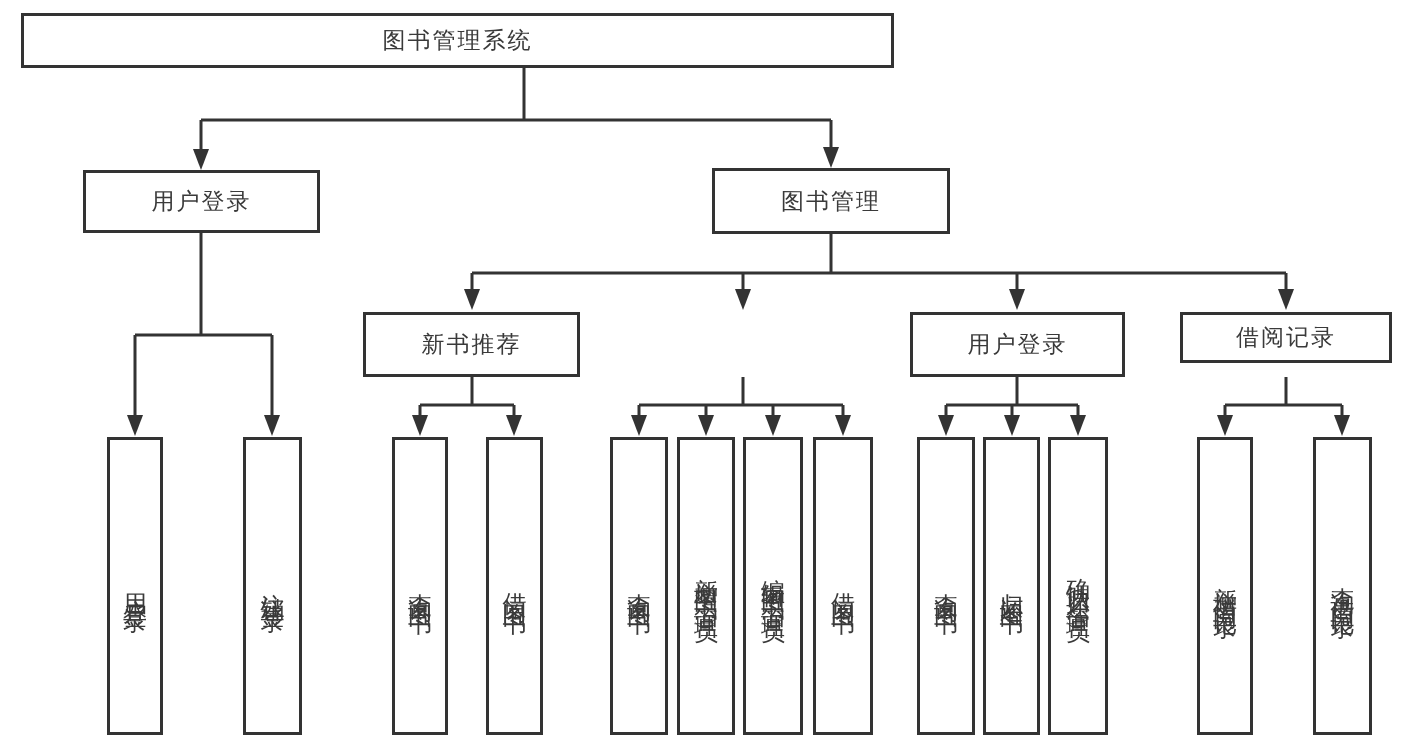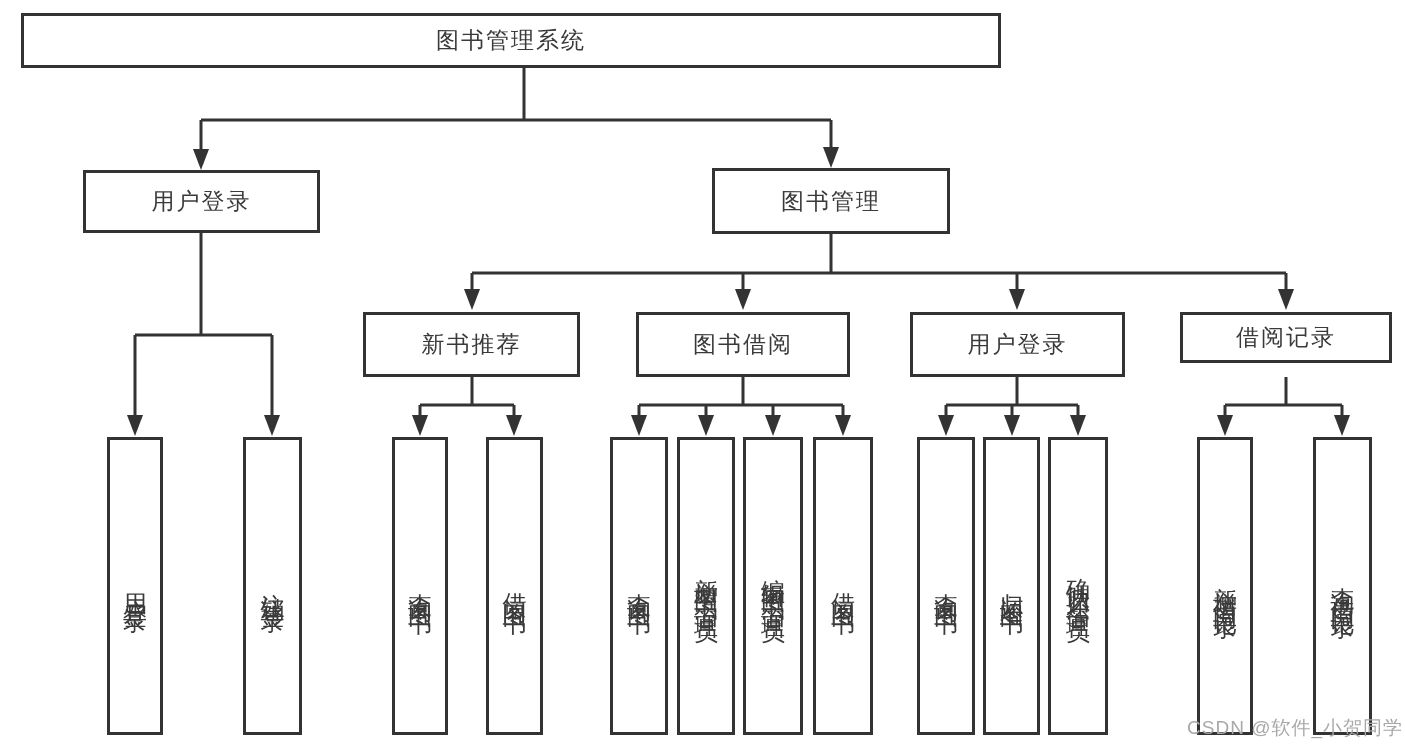--- a/index.html
+++ b/index.html
@@ -102,36 +102,33 @@
       <polygon points="765,415 781,415 773,436"></polygon>
       <polygon points="835,415 851,415 843,436"></polygon>
       <polygon points="938,415 954,415 946,436"></polygon>
       <polygon points="1004,415 1020,415 1012,436"></polygon>
       <polygon points="1070,415 1086,415 1078,436"></polygon>
       <polygon points="1217,415 1233,415 1225,436"></polygon>
       <polygon points="1334,415 1350,415 1342,436"></polygon>
     </g>
   </svg>
 
-  <div class="box" style="left:21px;top:13px;width:980px;height:55px">
+  <div class="box" style="left:21px;top:13px;width:873px;height:55px">
     <span class="hlabel">图书管理系统</span>
   </div>
 
   <div class="box" style="left:83px;top:170px;width:237px;height:63px">
     <span class="hlabel">用户登录</span>
   </div>
   <div class="box" style="left:363px;top:312px;width:217px;height:65px">
     <span class="hlabel">新书推荐</span>
   </div>
 
   <div class="box" style="left:712px;top:168px;width:238px;height:66px">
     <span class="hlabel">图书管理</span>
-  </div>
-  <div class="box" style="left:636px;top:312px;width:214px;height:65px">
-    <span class="hlabel">图书借阅</span>
   </div>
   <div class="box" style="left:910px;top:312px;width:215px;height:65px">
     <span class="hlabel">用户登录</span>
   </div>
   <div class="box" style="left:1180px;top:312px;width:212px;height:51px">
     <span class="hlabel">借阅记录</span>
   </div>
 
   <div class="box leaf" style="left:107px;top:437px;width:56px;height:298px">
     <span class="vlabel">用户登录</span>
@@ -170,14 +167,13 @@
     <span class="vlabel">确认归还（管理员）</span>
   </div>
 
   <div class="box leaf" style="left:1197px;top:437px;width:56px;height:298px">
     <span class="vlabel">新增借阅记录</span>
   </div>
   <div class="box leaf" style="left:1313px;top:437px;width:59px;height:298px">
     <span class="vlabel">查询借阅记录</span>
   </div>
 
-  <div class="watermark">CSDN @软件_小贺同学</div>
 </div>
 
 </body></html>

